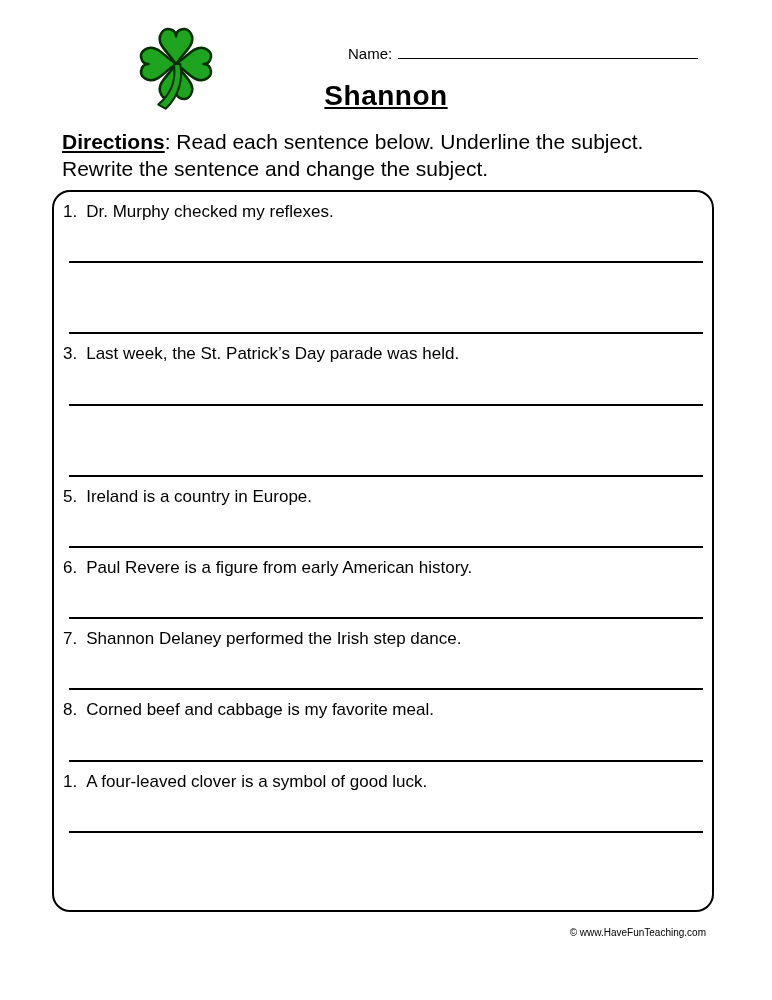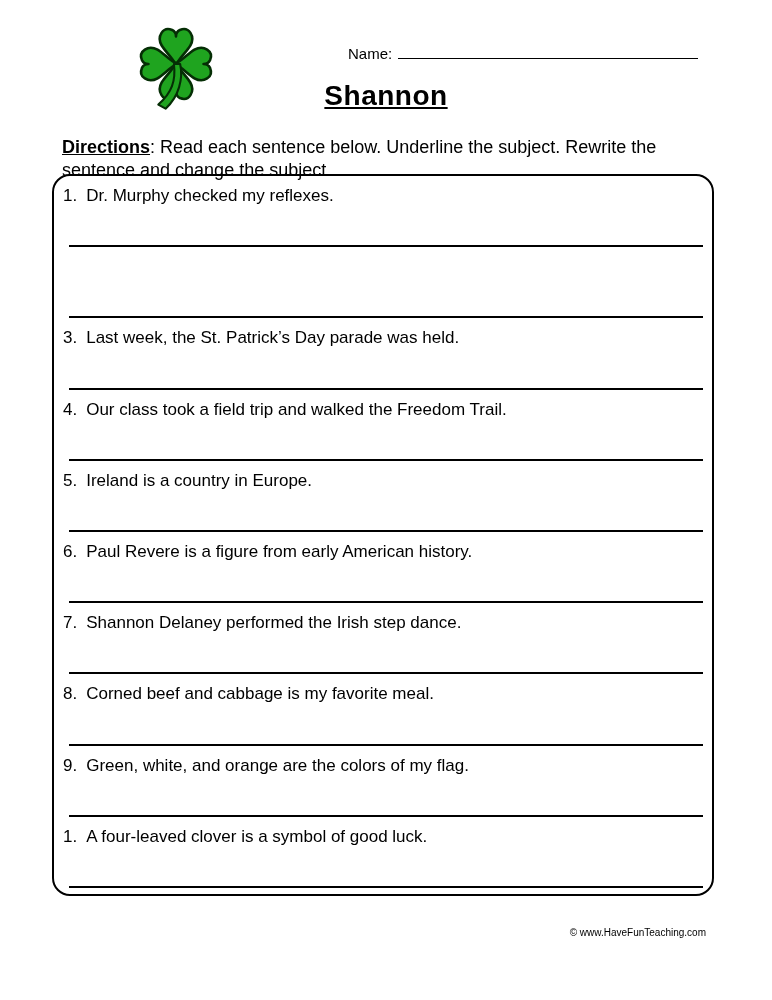--- a/index.html
+++ b/index.html
@@ -55,35 +55,35 @@
     font-size: 28px;
     font-weight: bold;
     text-decoration: underline;
     letter-spacing: 0.5px;
   }
 
   
   .directions {
     position: absolute;
     left: 62px;
-    top: 136px;
+    top: 129px;
     width: 614px;
-    font-size: 18px;
+    font-size: 21px;
     line-height: 1.28;
   }
   .directions-label {
     font-weight: bold;
     text-decoration: underline;
   }
 
   
   .worksheet-box {
     position: absolute;
     left: 52px;
-    top: 174px;
+    top: 190px;
     width: 662px;
     height: 722px;
     border: 2.5px solid #000;
     border-radius: 18px;
     box-sizing: border-box;
     padding: 0 0 6px 0;
     display: flex;
     flex-direction: column;
   }
   .row {
@@ -154,21 +154,20 @@
     <div class="row">
       <div class="answer-line"></div>
     </div>
 
     <div class="row">
       <div class="sentence"><span class="num">3.</span><span>Last week, the St. Patrick’s Day parade was held.</span></div>
       <div class="answer-line"></div>
     </div>
 
     <div class="row">
-      <div class="sentence"><span class="num">4.</span><span>Our class took a field trip and walked the Freedom Trail.</span></div>
       <div class="answer-line"></div>
     </div>
 
     <div class="row">
       <div class="sentence"><span class="num">5.</span><span>Ireland is a country in Europe.</span></div>
       <div class="answer-line"></div>
     </div>
 
     <div class="row">
       <div class="sentence"><span class="num">6.</span><span>Paul Revere is a figure from early American history.</span></div>
@@ -178,24 +177,20 @@
     <div class="row">
       <div class="sentence"><span class="num">7.</span><span>Shannon Delaney performed the Irish step dance.</span></div>
       <div class="answer-line"></div>
     </div>
 
     <div class="row">
       <div class="sentence"><span class="num">8.</span><span>Corned beef and cabbage is my favorite meal.</span></div>
       <div class="answer-line"></div>
     </div>
 
-    <div class="row">
-      <div class="sentence"><span class="num">9.</span><span>Green, white, and orange are the colors of my flag.</span></div>
-      <div class="answer-line"></div>
-    </div>
 
     <div class="row">
       <div class="sentence"><span class="num">1.</span><span>A four-leaved clover is a symbol of good luck.</span></div>
       <div class="answer-line"></div>
     </div>
 
   </div>
 
   <div class="footer">© www.HaveFunTeaching.com</div>
 

